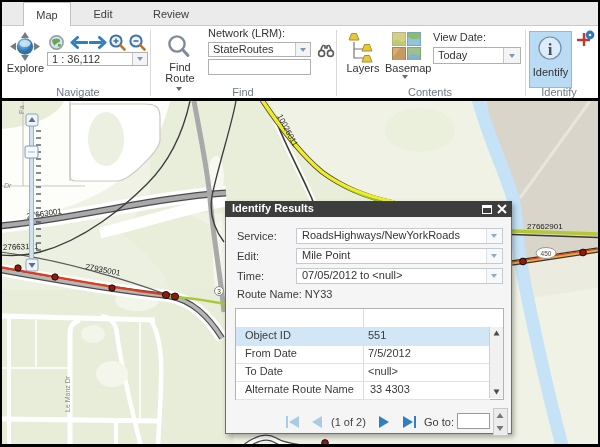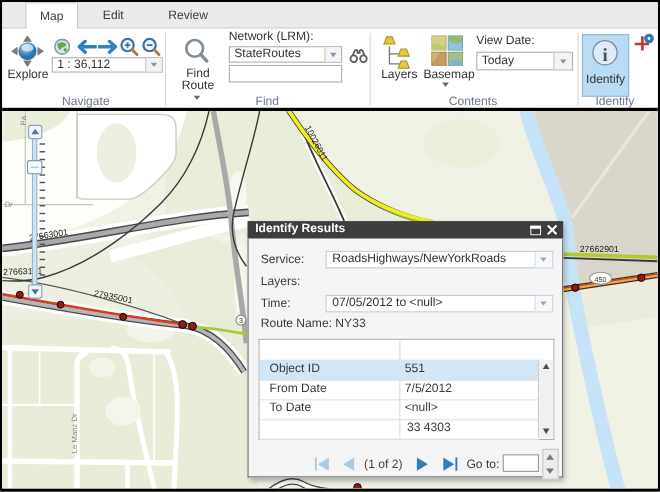--- a/index.html
+++ b/index.html
@@ -320,21 +320,25 @@
       <svg style="position:absolute;right:5px;top:3px;" width="10" height="10">
             <path d="M1 1 L9 9 M9 1 L1 9" stroke="#fff" stroke-width="2"></path>
           </svg>
     </div>
     <div id="dlgbody">
       <div class="dl" style="left:11px;top:13px;">Service:</div>
       <div class="dcombo" style="top:11px;">
             <span class="txt">RoadsHighways/NewYorkRoads</span>
             <div class="dbtn"></div>
           </div>
-      <div class="dl" style="left:11px;top:33px;">Layers:</div>
+      <div class="dl" style="left:11px;top:33px;">Edit:</div>
+      <div class="dcombo" style="top:31px;">
+            <span class="txt">Mile Point</span>
+            <div class="dbtn"></div>
+          </div>
       <div class="dl" style="left:11px;top:53px;">Time:</div>
       <div class="dcombo" style="top:51px;">
             <span class="txt">07/05/2012 to &lt;null&gt;</span>
             <div class="dbtn"></div>
           </div>
       <div class="dl" style="left:11px;top:71px;">Route Name: NY33</div>
 
       <div id="tbl">
         <div id="colsep"></div>
         <div class="tr" style="top:18px;background:#d2e6f6;">
@@ -343,20 +347,21 @@
             </div>
         <div class="tr" style="top:36px;">
               <div style="left:9px;">From Date</div>
               <div style="left:132px;">7/5/2012</div>
             </div>
         <div class="tr" style="top:54px;">
               <div style="left:9px;">To Date</div>
               <div style="left:132px;">&lt;null&gt;</div>
             </div>
         <div class="tr" style="top:72px;">
+              <div style="left:9px;">Alternate Route Name</div>
               <div style="left:134px;">33 4303</div>
             </div>
         <div id="tscroll">
           <svg style="position:absolute;left:3px;top:3px;" width="7" height="6">
                 <polygon points="3.5,0.5 6.5,5.5 0.5,5.5" fill="#4a4a4a"></polygon>
               </svg>
           <svg style="position:absolute;left:3px;bottom:3px;" width="7" height="6">
                 <polygon points="3.5,5.5 6.5,0.5 0.5,0.5" fill="#4a4a4a"></polygon>
               </svg>
         </div>

